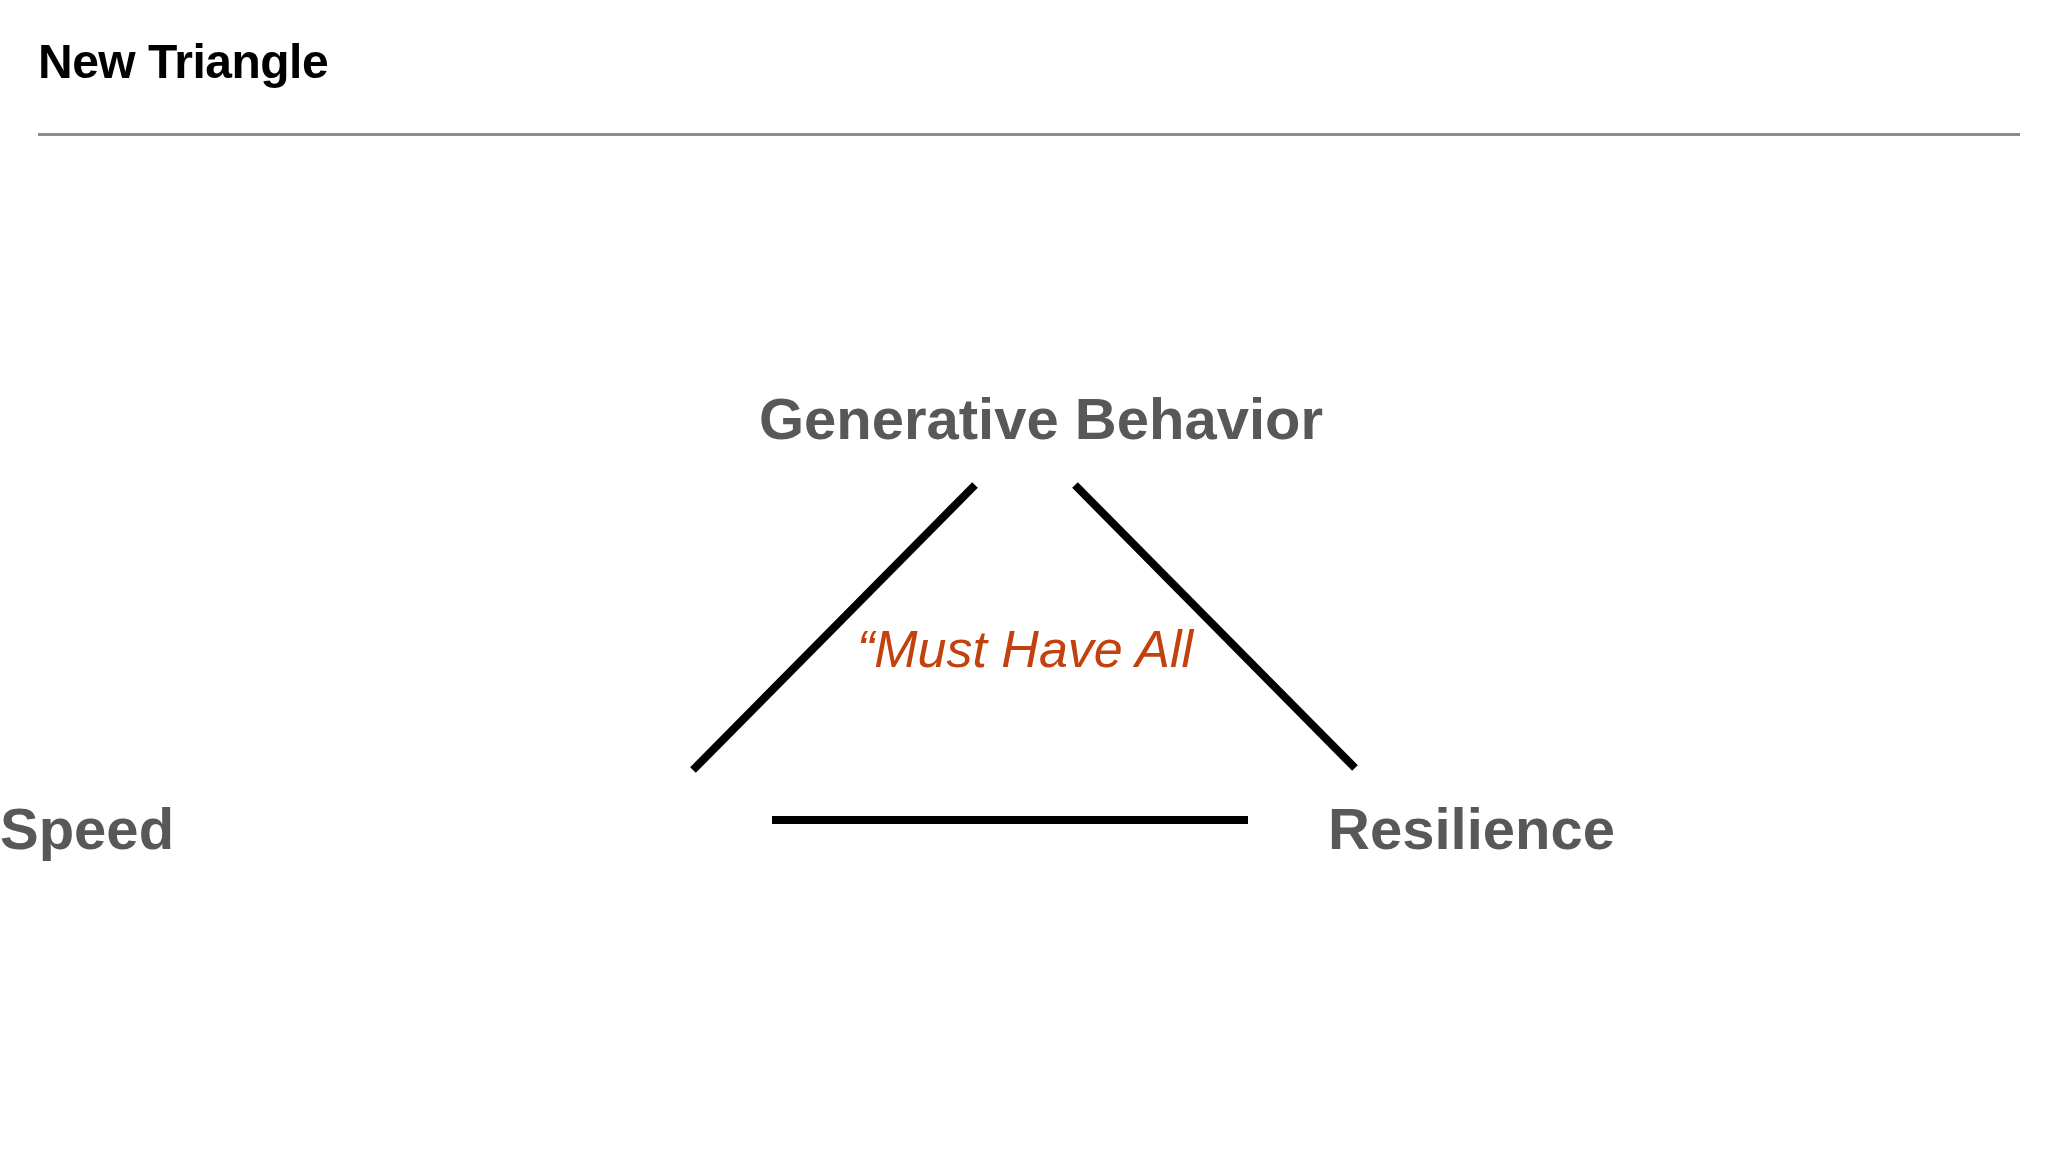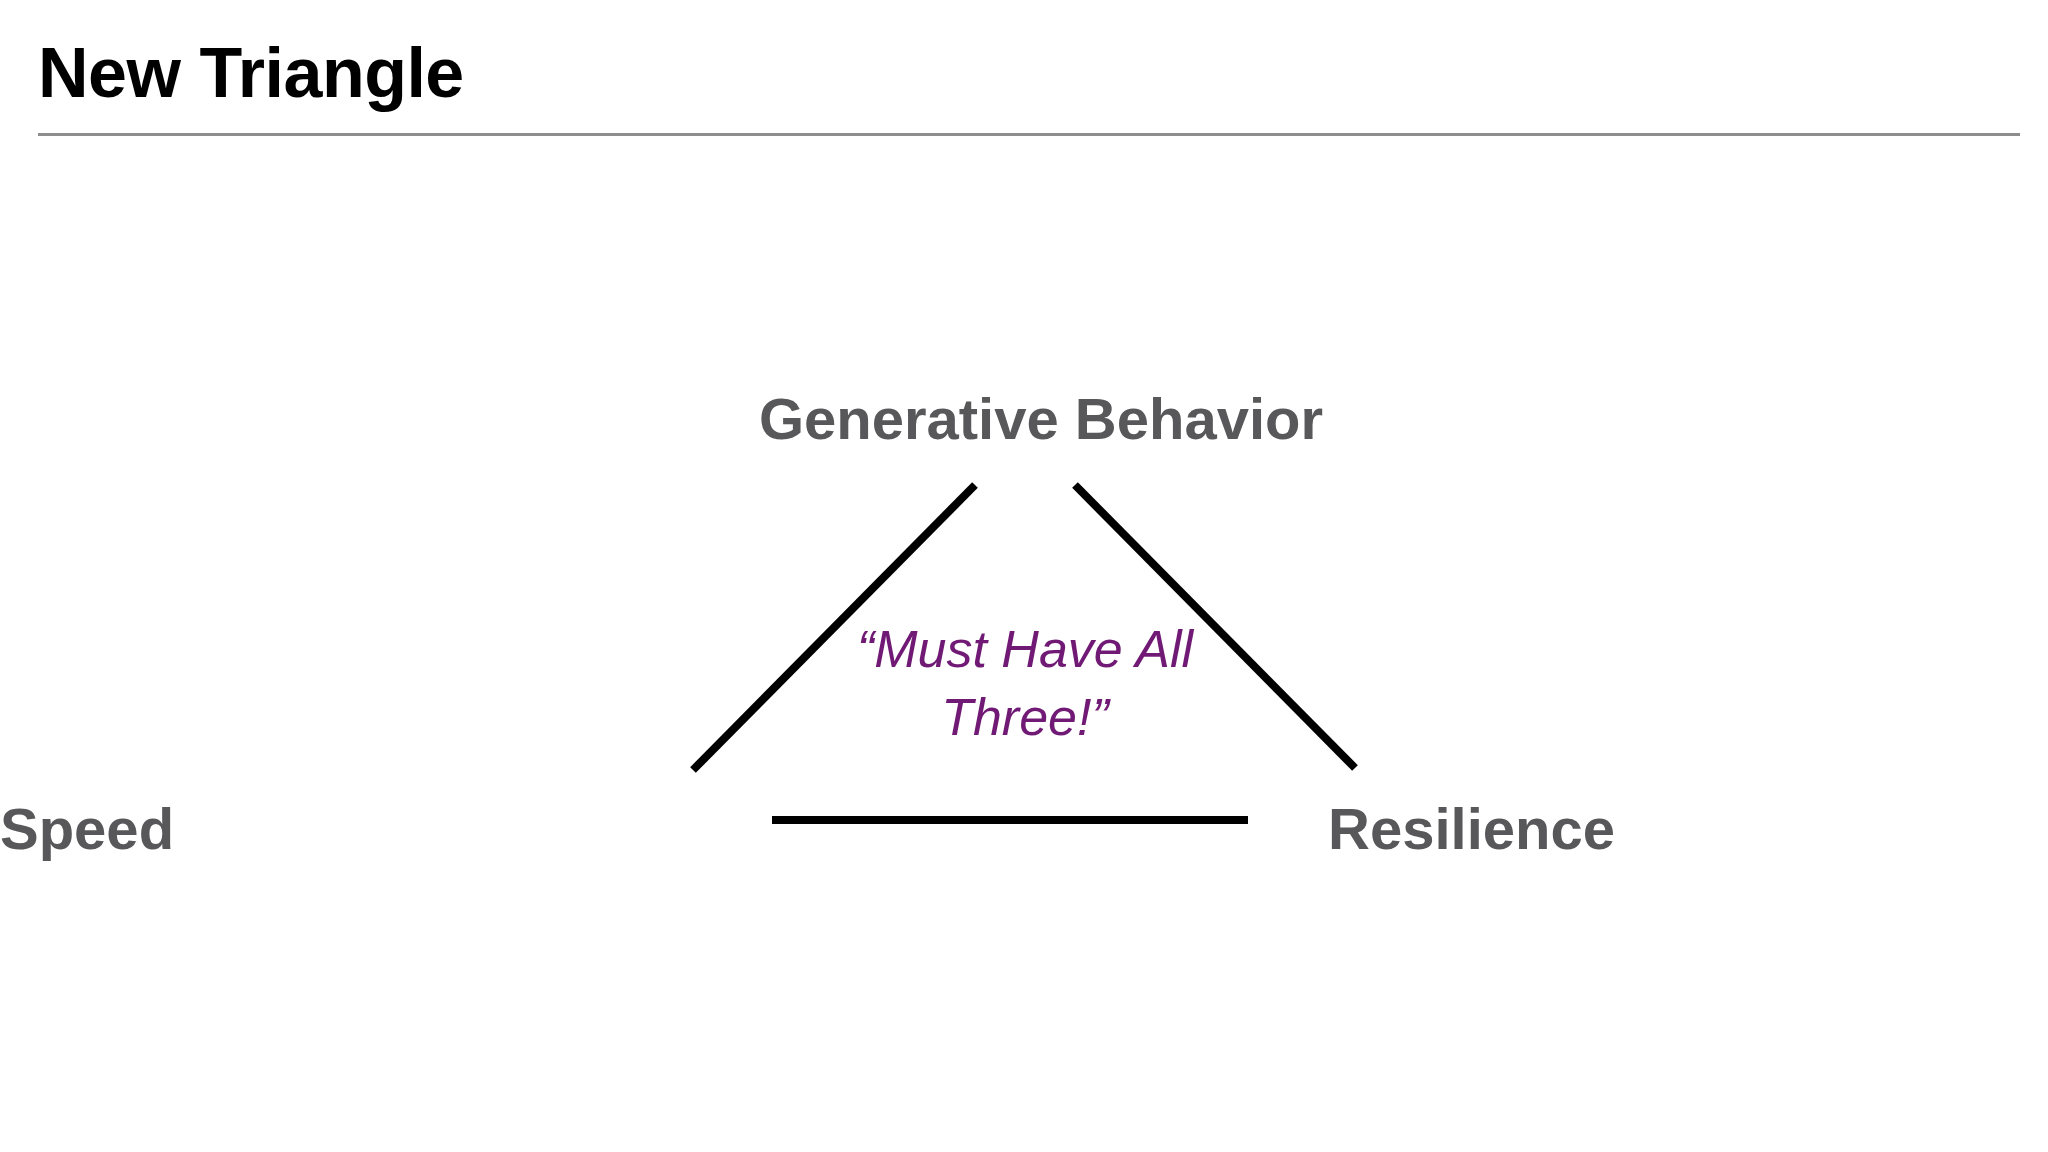--- a/index.html
+++ b/index.html
@@ -16,21 +16,21 @@
     font-family: "Liberation Sans", sans-serif;
     -webkit-font-smoothing: antialiased;
   }
 
   
   #slide-title {
     position: absolute;
     left: 38px;
     top: 38px;
     width: 1700px;
-    font-size: 70px;
+    font-size: 48px;
     font-weight: bold;
     color: #000000;
     letter-spacing: -0.5px;
     line-height: 1.0;
     white-space: nowrap;
   }
   #title-rule {
     position: absolute;
     left: 38px;
     top: 133px;
@@ -87,21 +87,21 @@
   
   #center-caption {
     position: absolute;
     left: 775px;
     top: 615px;
     width: 500px;
     text-align: center;
     font-size: 52px;
     font-style: italic;
     font-weight: normal;
-    color: #701a75;
+    color: #c2410c;
     line-height: 68px;
   }
   #center-caption .cap-line {
     display: block;
   }
 </style>
 </head>
 <body>
 
 <div id="slide">
@@ -118,17 +118,16 @@
     </svg>
 
     <div class="vertex-label" id="label-apex">Generative Behavior</div>
 
     <div class="vertex-label" id="label-left">Speed</div>
 
     <div class="vertex-label" id="label-right">Resilience</div>
 
     <div id="center-caption">
       <span class="cap-line">“Must Have All</span>
-      <span class="cap-line">Three!”</span>
     </div>
 
   </div>
 </div>
 
 </body></html>

